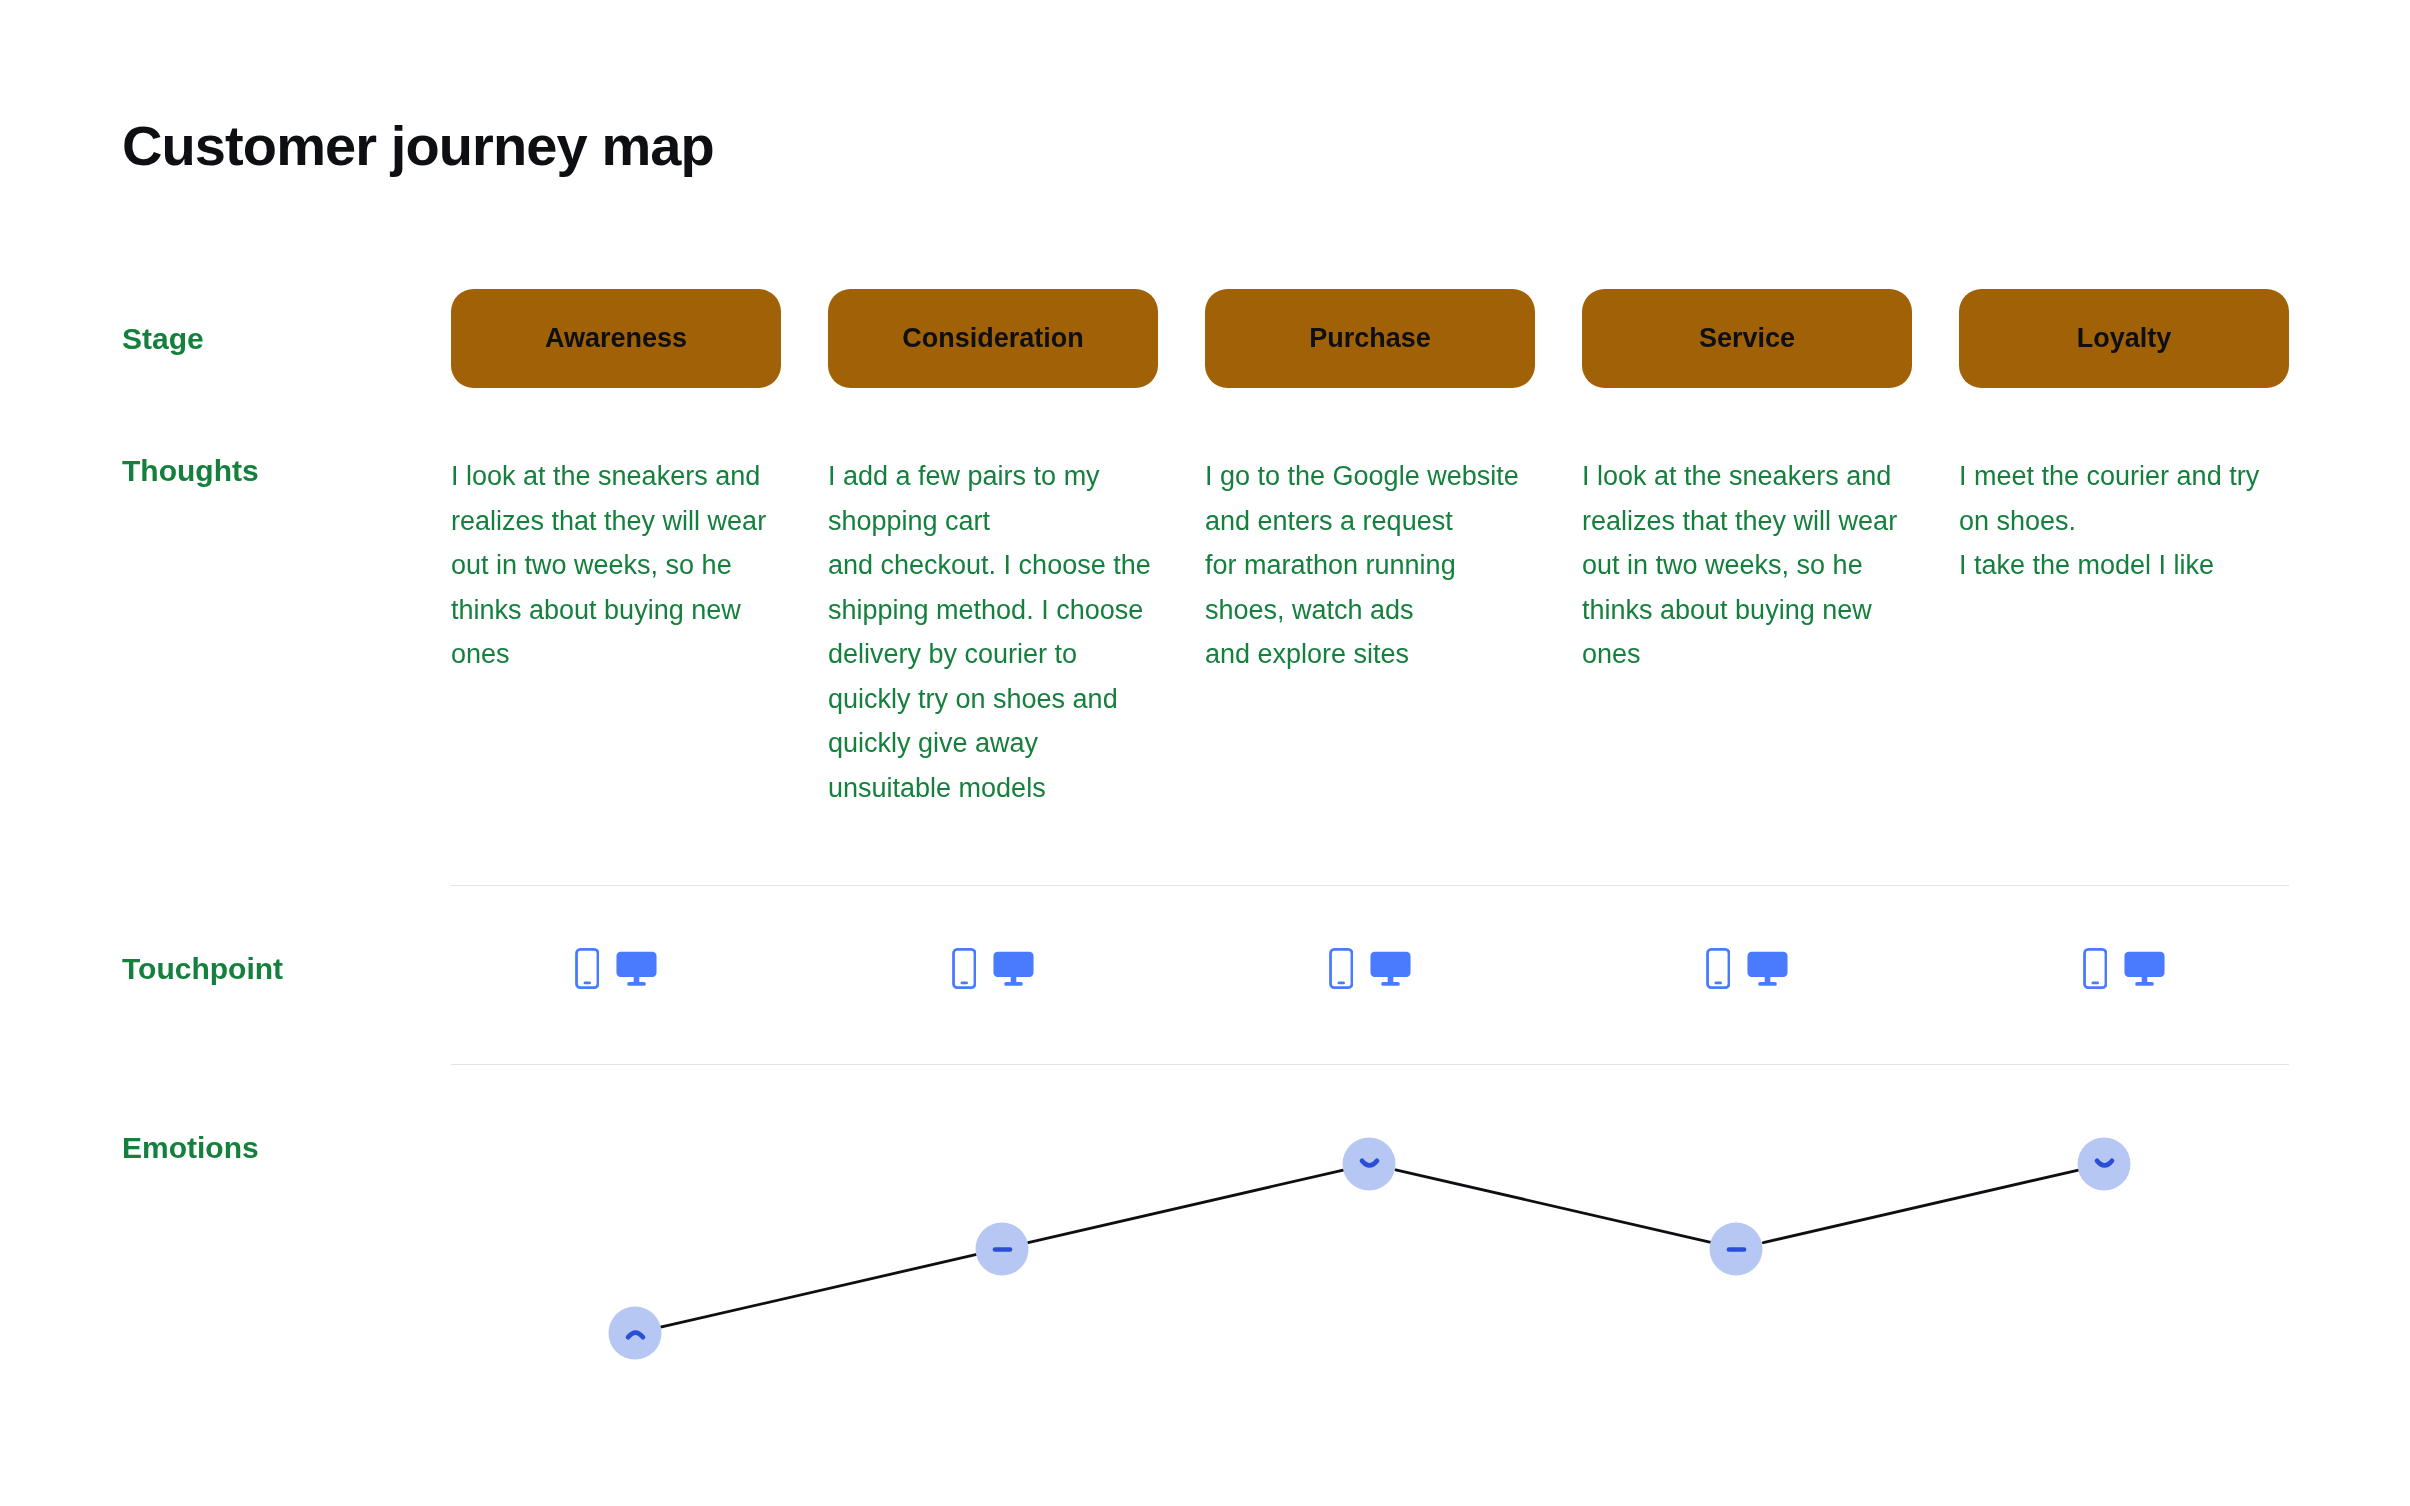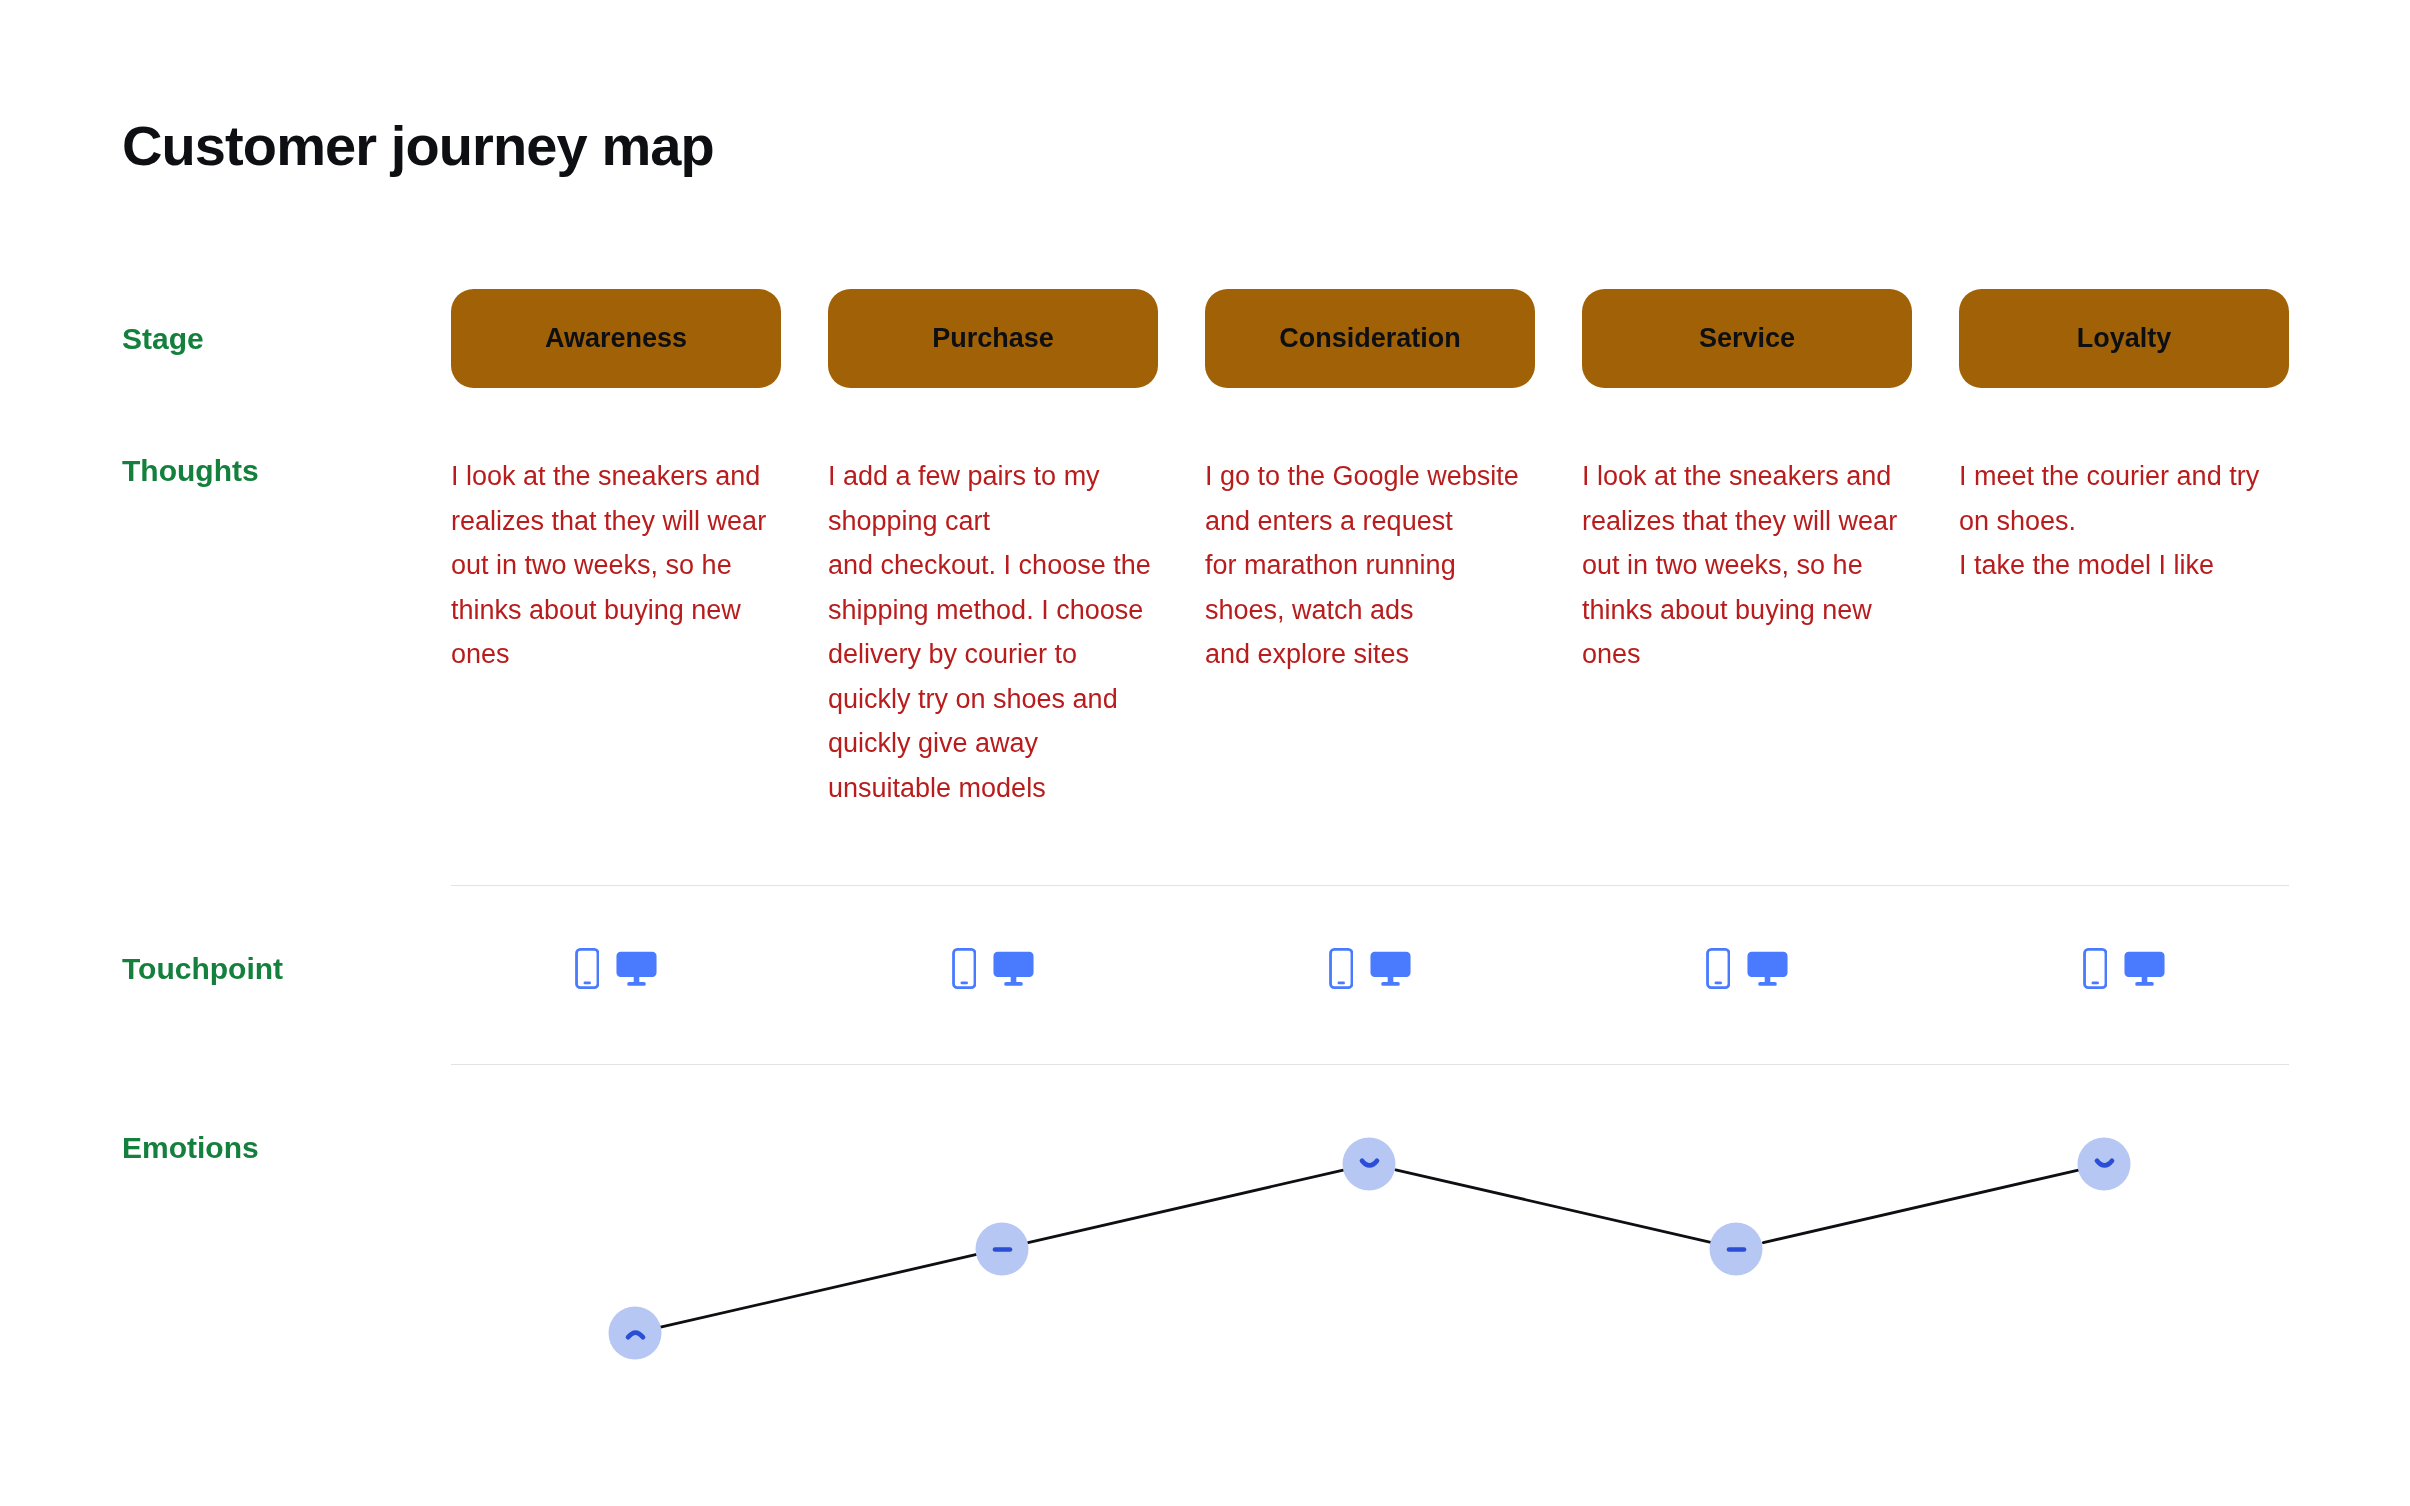--- a/index.html
+++ b/index.html
@@ -52,21 +52,21 @@
     padding: 34px 9.4px;
     border-radius: 22.6px;
   }
 
   
   .thoughts-row { margin-top: 66px; }
   .thought {
     font-size: 27px;
     line-height: 1.65;
     font-weight: 400;
-    color: #b91c1c;
+    color: #15803d;
     white-space: pre-line;
   }
 
   
   .divider {
     grid-column: 2 / span 5;
     border: none;
     border-top: 0.9px solid #e3e3e3;
     margin: 75px 0 0 0;
   }
@@ -114,22 +114,22 @@
 </head>
 <body>
 
 <div class="page">
 
   <h1 class="title">Customer journey map</h1>
 
   <div class="cols stage-row">
     <div class="row-label">Stage</div>
     <div class="stage-chip">Awareness</div>
+    <div class="stage-chip">Consideration</div>
     <div class="stage-chip">Purchase</div>
-    <div class="stage-chip">Consideration</div>
     <div class="stage-chip">Service</div>
     <div class="stage-chip">Loyalty</div>
   </div>
 
   <div class="cols thoughts-row">
     <div class="row-label">Thoughts</div>
     <div class="thought">I look at the sneakers and realizes that they will wear out in two weeks, so he thinks about buying new ones</div>
     <div class="thought">I add a few pairs to my shopping cart and&nbsp;checkout. I choose the shipping method. I&nbsp;choose delivery by courier to quickly try on&nbsp;shoes and quickly give away unsuitable models</div>
     <div class="thought">I go to the Google website and enters a request for&nbsp;marathon running shoes, watch ads and&nbsp;explore sites</div>
     <div class="thought">I look at the sneakers and realizes that they will wear out in two weeks, so he thinks about buying new ones</div>

